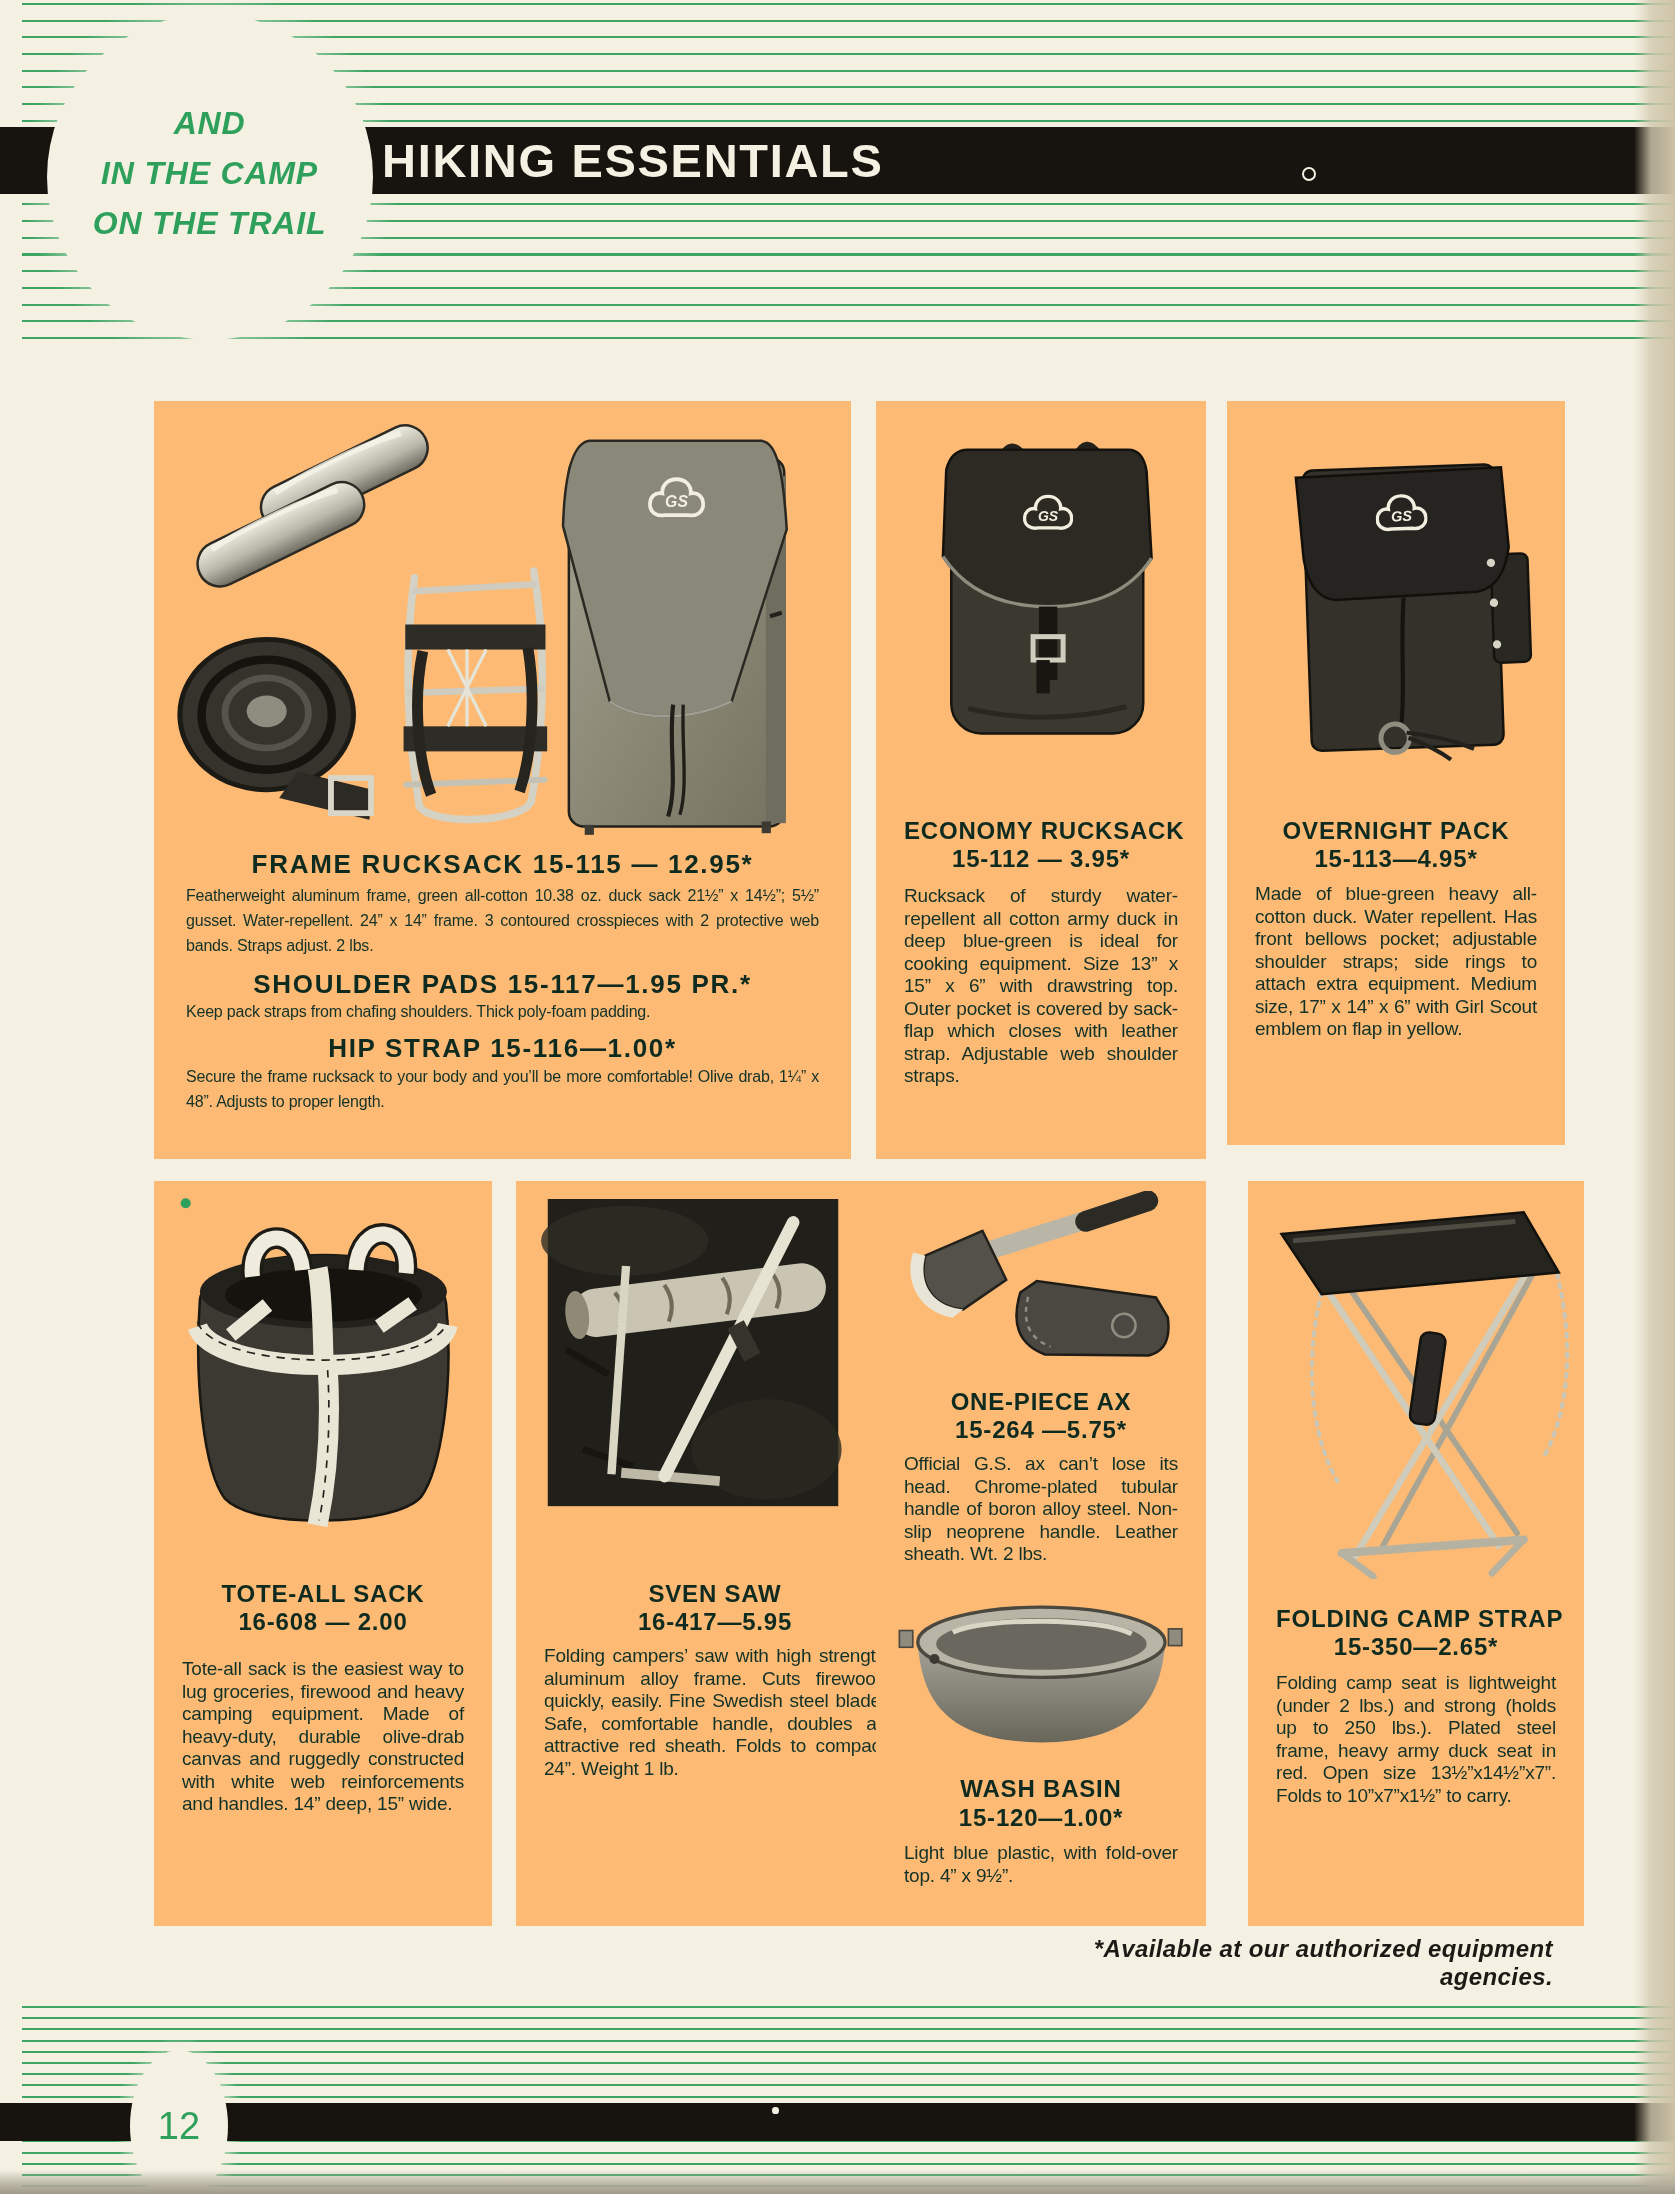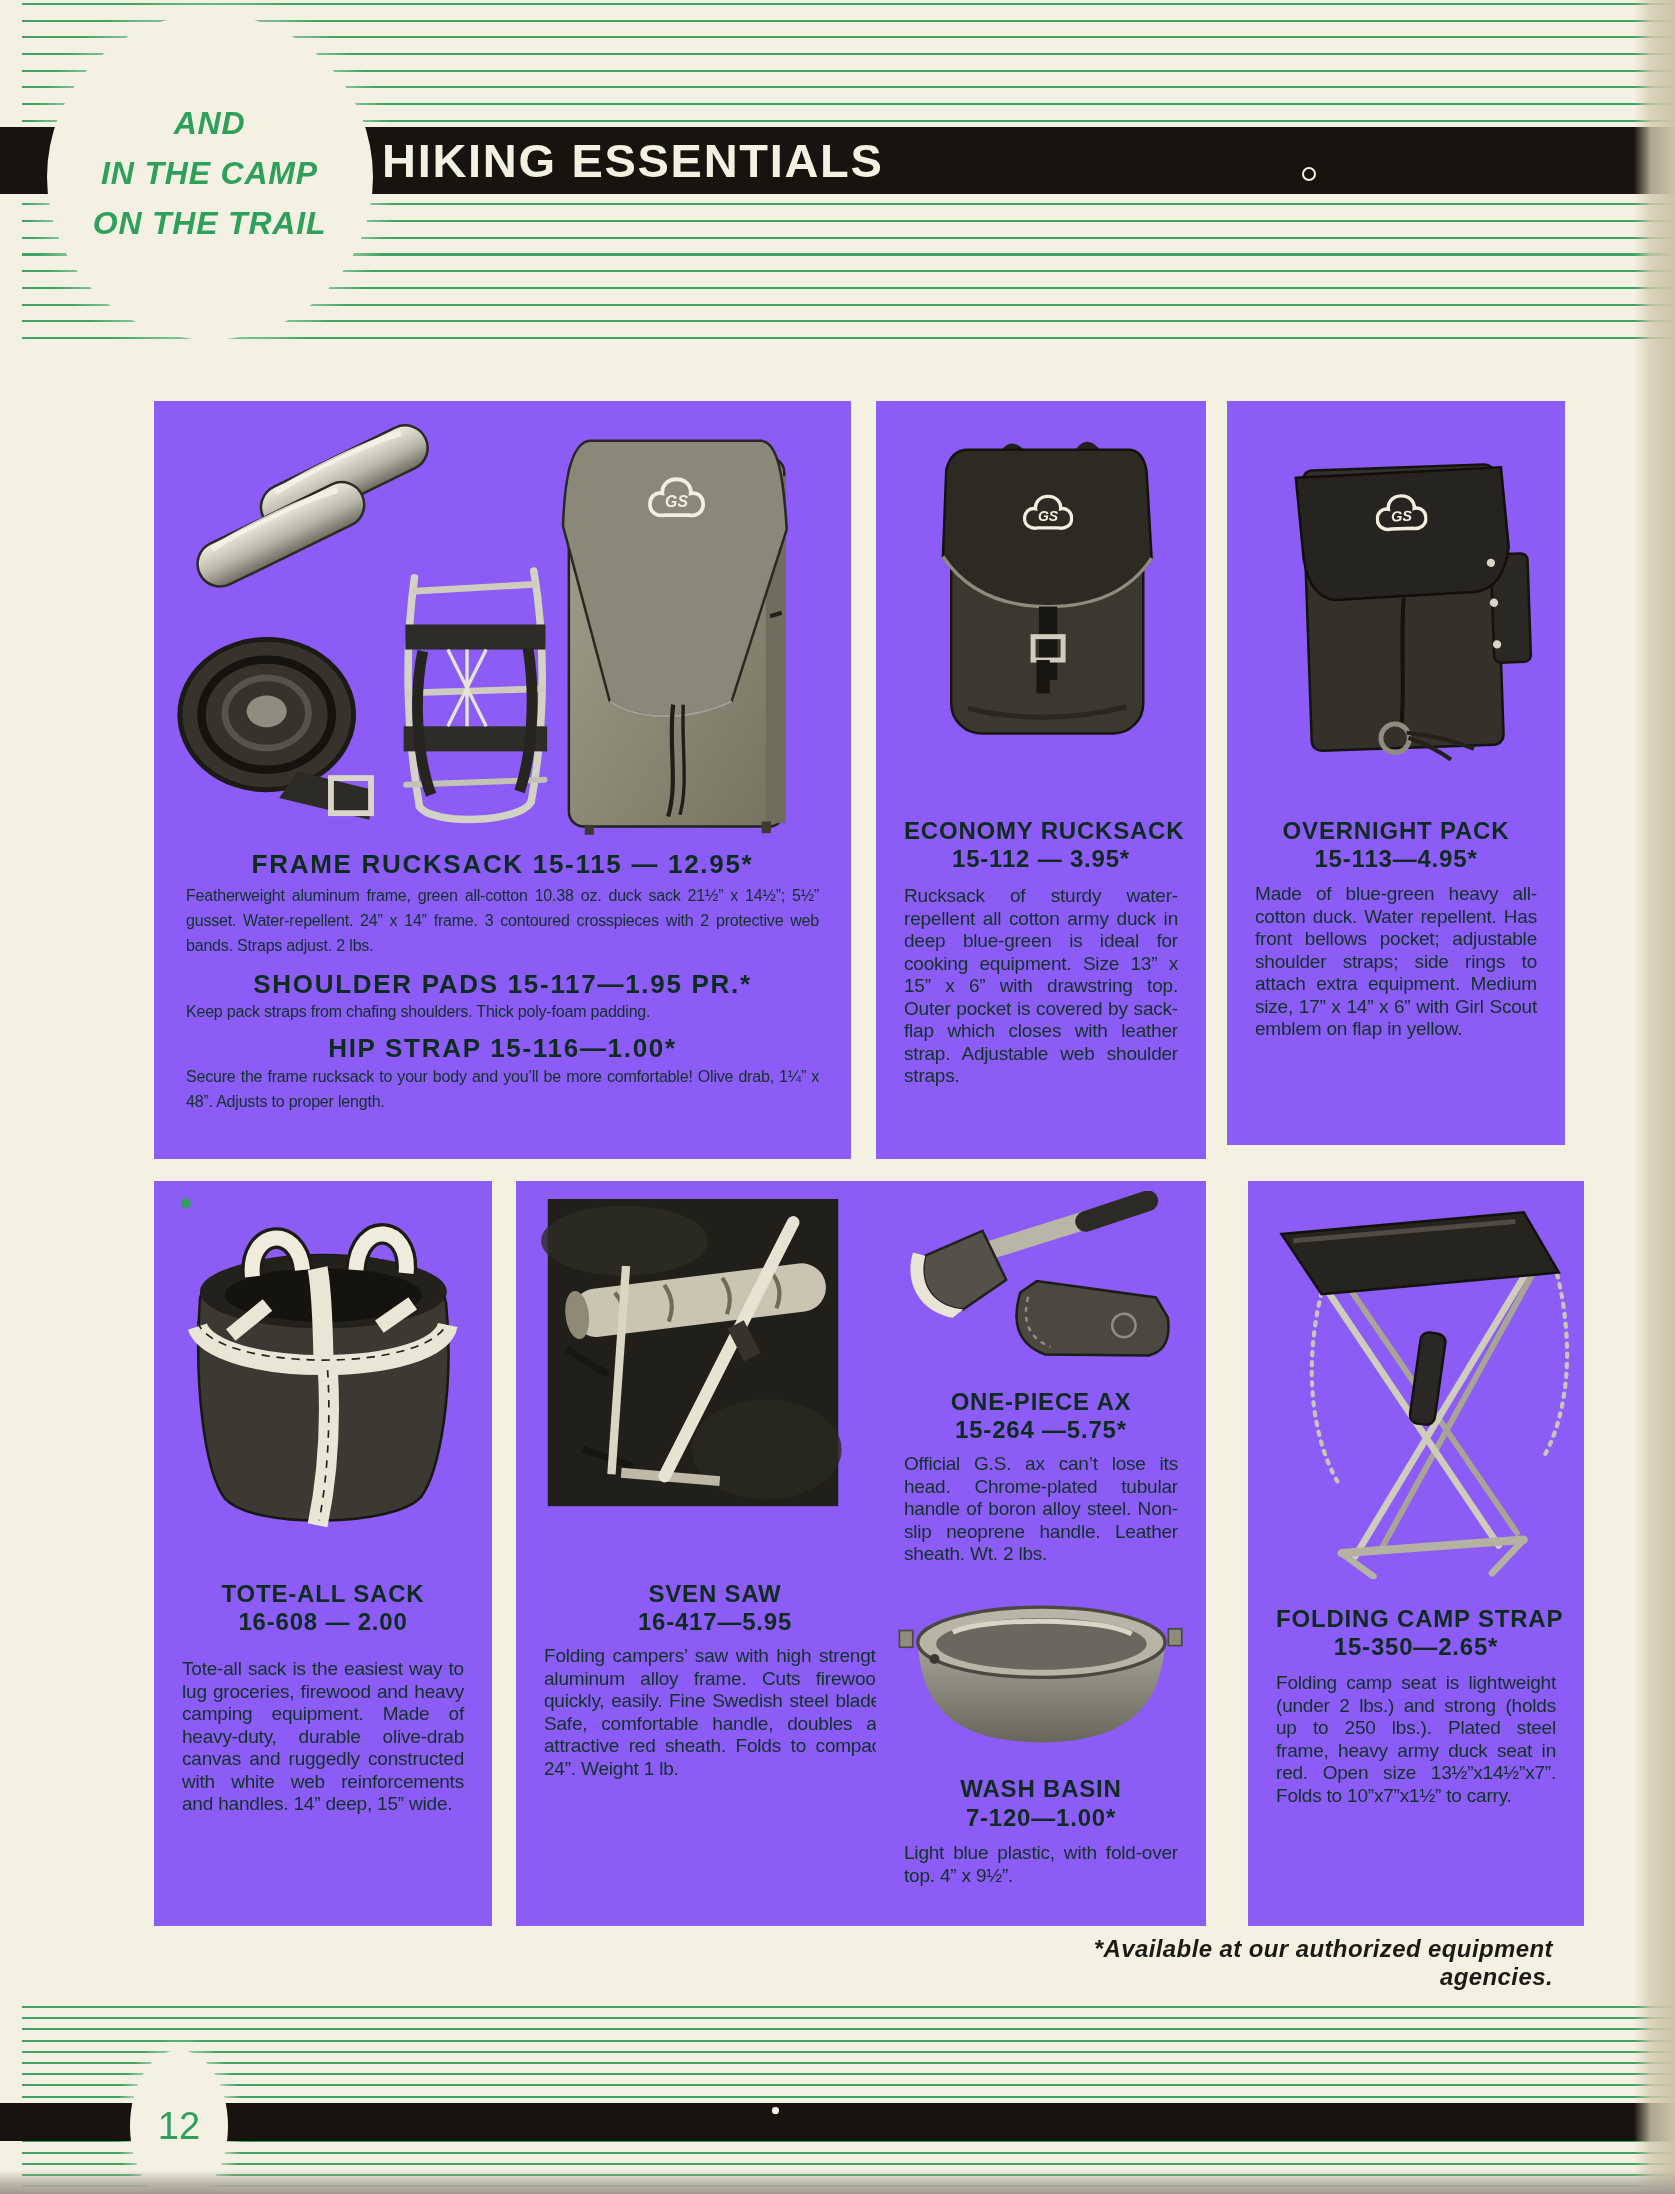--- a/index.html
+++ b/index.html
@@ -18,21 +18,21 @@
   .header-bar{top:127px;height:67px;}
   .header-title{position:absolute;left:382px;top:127px;height:67px;line-height:68px;
     font-weight:700;font-size:47px;letter-spacing:1.7px;color:#f4f1e3;white-space:nowrap;}
   .disc-soft{position:absolute;left:22px;top:-11px;width:376px;height:376px;border-radius:50%;
     background:radial-gradient(closest-side,#f4f1e3 0 64%,rgba(244,241,227,0) 100%);}
   .disc-crisp{position:absolute;left:47px;top:14px;width:326px;height:326px;border-radius:50%;background:#f4f1e3;}
   .badge{position:absolute;left:55px;top:98px;width:309px;text-align:center;
     font-style:italic;font-weight:700;font-size:32px;line-height:50px;color:#2fa05c;letter-spacing:0.8px;}
 
   
-  .panel{position:absolute;background:#8b5cf6;}
+  .panel{position:absolute;background:#fdba74;}
   .ptitle,.pcode{position:absolute;left:28px;right:28px;margin:0;text-align:center;
     font-weight:700;font-size:24px;line-height:28px;letter-spacing:0.8px;color:#0f2b20;white-space:nowrap;}
   .ptitle.wide{font-size:26px;letter-spacing:1.7px;}
   .pbody{position:absolute;left:28px;right:28px;margin:0;text-align:justify;
     font-size:19px;line-height:22.5px;letter-spacing:-0.2px;color:#123127;}
   .pbody.wide{left:32px;right:32px;font-size:16px;line-height:25px;}
   .photo{position:absolute;}
 
   
   .footnote{position:absolute;left:985px;top:1935px;width:568px;text-align:right;
@@ -248,21 +248,21 @@
     <svg class="photo" style="left:0;top:416px;" width="330" height="164" viewBox="0 0 395 196">
       <path d="M50,56 C56,132 92,172 198,174 C304,172 340,130 346,56 C300,94 96,94 50,56 Z" fill="url(#basinGrad)"></path>
       <ellipse cx="198" cy="54" rx="148" ry="42" fill="#b8b5a6" stroke="#4a483f" stroke-width="4"></ellipse>
       <ellipse cx="198" cy="56" rx="126" ry="31" fill="#6a685e"></ellipse>
       <path d="M92,42 C130,24 270,24 306,44" stroke="#d9d6c6" stroke-width="6" fill="none"></path>
       <rect x="28" y="40" width="16" height="20" fill="#8f8c7e" stroke="#4a483f" stroke-width="2"></rect>
       <rect x="350" y="38" width="16" height="20" fill="#8f8c7e" stroke="#4a483f" stroke-width="2"></rect>
       <circle cx="70" cy="74" r="6" fill="#3c3a32"></circle>
     </svg>
     <h2 class="ptitle" style="top:594px;">WASH BASIN</h2>
-    <h3 class="pcode" style="top:623px;">7-120—1.00*</h3>
+    <h3 class="pcode" style="top:623px;">15-120—1.00*</h3>
     <p class="pbody" style="top:661px;">Light blue plastic, with fold-over top. 4” x 9½”.</p>
   </section>
 
   <section class="panel" style="left:1248px;top:1181px;width:336px;height:745px;">
     <svg class="photo" style="left:0;top:18.4px;" width="336" height="380" viewBox="0 0 402 455">
       <g fill="none" stroke-linecap="round">
         <path d="M120,105 L322,400" stroke="#a8a595" stroke-width="7"></path>
         <path d="M345,82 L160,418" stroke="#a8a595" stroke-width="7"></path>
         <path d="M95,110 L300,415" stroke="#cfccbb" stroke-width="8"></path>
         <path d="M332,90 L128,428" stroke="#cfccbb" stroke-width="8"></path>

